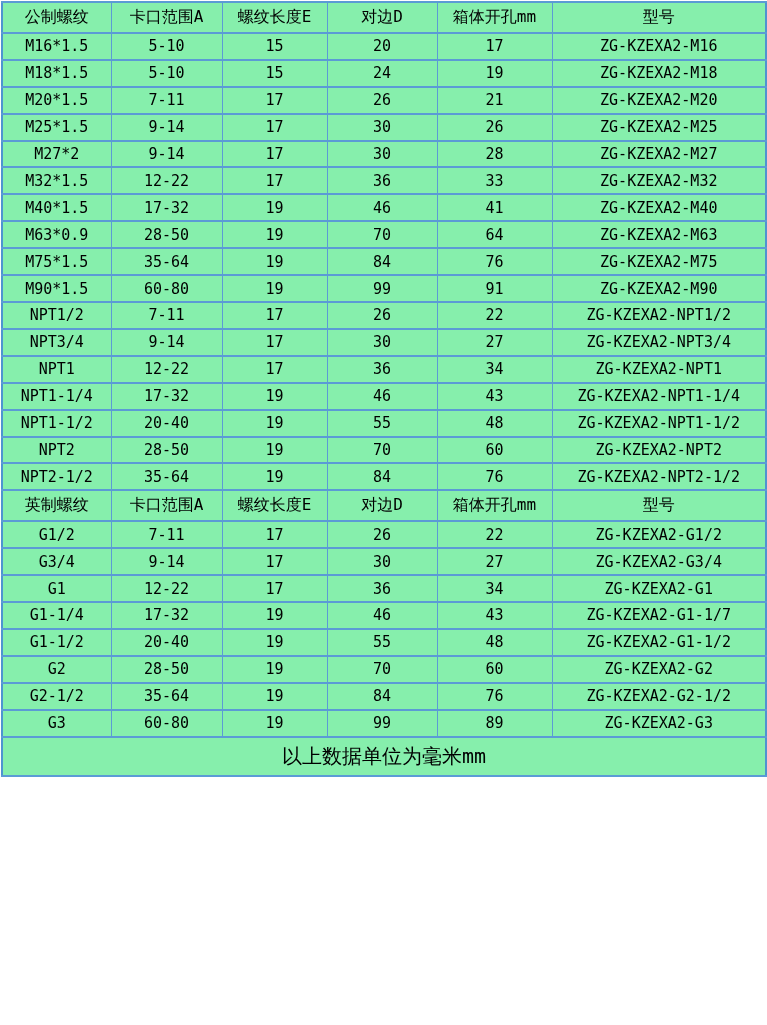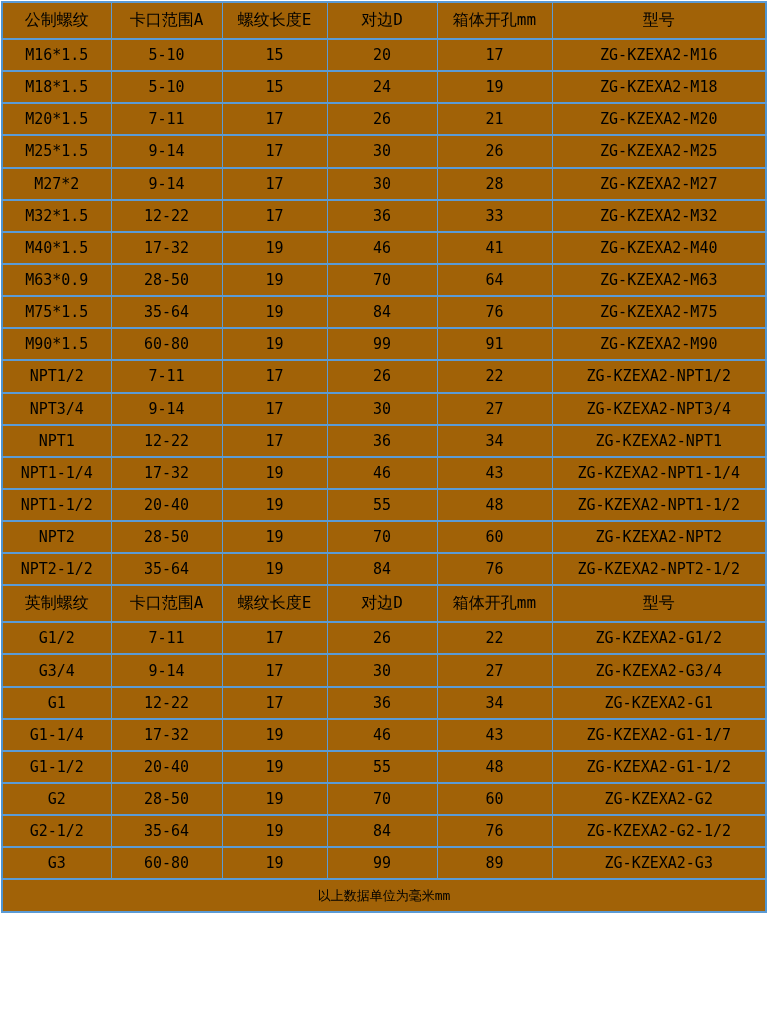--- a/index.html
+++ b/index.html
@@ -16,24 +16,24 @@
   }
   .page {
     width: 767px;
     height: 1025px;
     box-sizing: border-box;
     padding: 1px 1px 0 1px;
     background: #ffffff;
   }
   table.spec-table {
     width: 764px;
-    height: 912px;
+    height: 776px;
     border-collapse: collapse;
     table-layout: fixed;
-    background: #a16207;
+    background: #86efac;
   }
   table.spec-table th,
   table.spec-table td {
     border-left: 1px solid #5b9bd5;
     border-right: 1px solid #5b9bd5;
     border-top: 2px solid #5b9bd5;
     border-bottom: 2px solid #5b9bd5;
     text-align: center;
     vertical-align: middle;
     padding: 0;
@@ -44,21 +44,21 @@
     border: 2px solid #4e94d0;
   }
   table.spec-table th {
     font-weight: normal;
     font-size: 16px;
   }
   table.spec-table td {
     font-size: 15px;
   }
   tr.footer-row td {
-    font-size: 13px;
+    font-size: 20px;
   }
 </style>
 </head>
 <body>
 
 <div class="page">
   <table class="spec-table">
     <colgroup>
       <col style="width:109px">
       <col style="width:111px">

